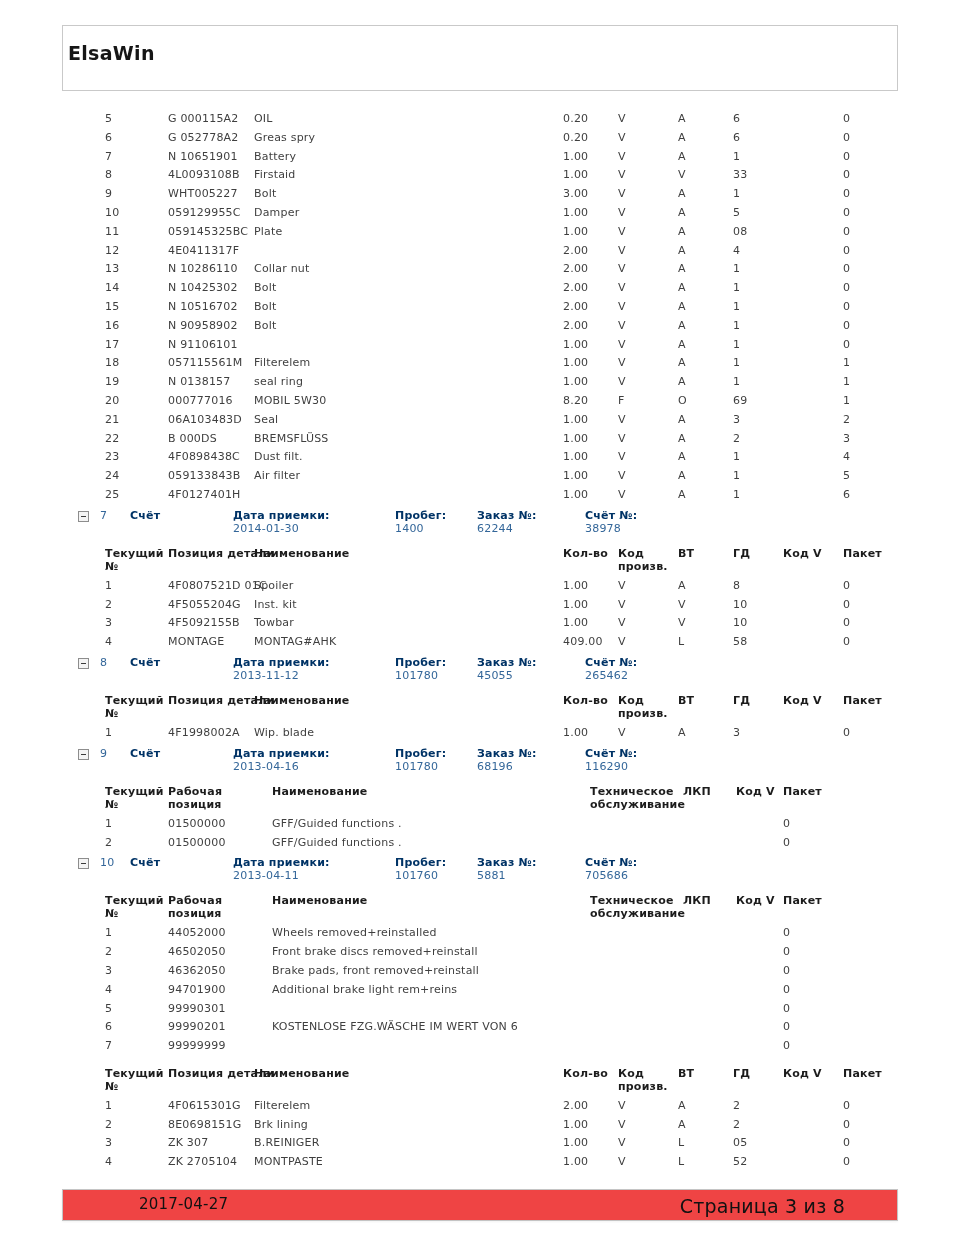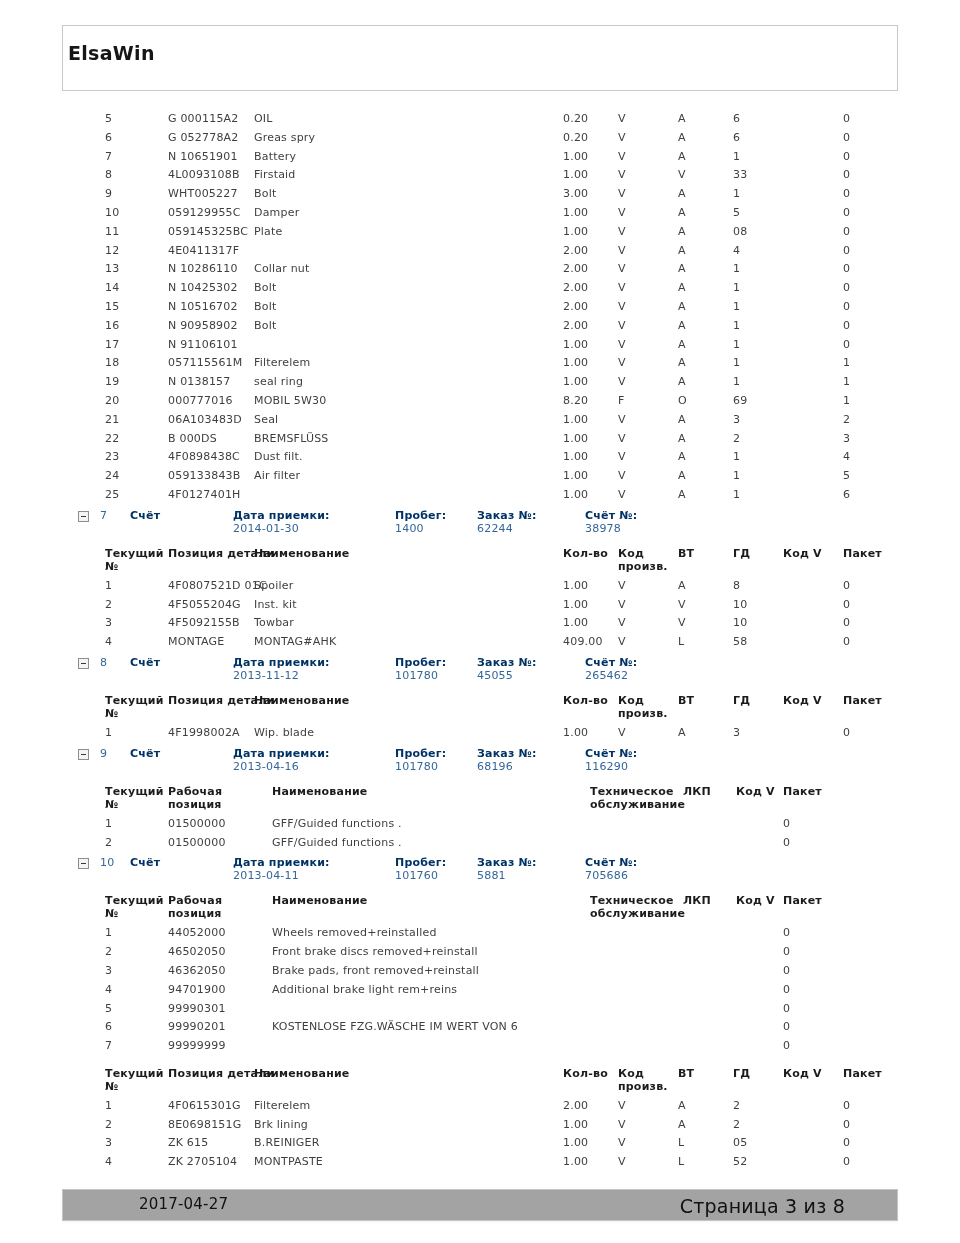--- a/index.html
+++ b/index.html
@@ -46,21 +46,21 @@
   }
   .minus{position:absolute;left:2px;top:4px;width:5px;height:1px;background:#3a3a3a;}
   .sec-num{position:absolute;left:38px;top:0;color:#336699;line-height:13px;}
   .sec-type{position:absolute;left:68px;top:0;color:#003366;font-weight:bold;line-height:13px;}
   .sec-field{position:absolute;top:0;line-height:13px;}
   .lbl{color:#003366;font-weight:bold;white-space:nowrap;}
   .val{color:#336699;white-space:nowrap;}
   
   .footer-box{
     position:absolute;left:62px;top:1189px;width:834px;height:30px;
-    border:1px solid #c4c4c4;background:#a3a3a3;box-shadow:0 1px 2px rgba(0,0,0,0.05);
+    border:1px solid #c4c4c4;background:#ef4444;box-shadow:0 1px 2px rgba(0,0,0,0.05);
   }
   .footer-date{position:absolute;left:76px;top:5px;font-size:15px;color:#111;letter-spacing:0.2px;}
   .footer-page{position:absolute;right:52px;top:5px;font-size:19px;color:#111;letter-spacing:0.2px;}
 </style>
 </head>
 <body>
 
 <div class="page">
 
   <div class="app-box">
@@ -557,21 +557,21 @@
             <div class="cell dcell col-part">8E0698151G</div>
             <div class="cell dcell col-name">Brk lining</div>
             <div class="cell dcell col-qty">1.00</div>
             <div class="cell dcell col-code">V</div>
             <div class="cell dcell col-vt">A</div>
             <div class="cell dcell col-gd">2</div>
             <div class="cell dcell col-paket">0</div>
           </div>
           <div class="prow">
             <div class="cell dcell col-num">3</div>
-            <div class="cell dcell col-part">ZK 615</div>
+            <div class="cell dcell col-part">ZK 307</div>
             <div class="cell dcell col-name">B.REINIGER</div>
             <div class="cell dcell col-qty">1.00</div>
             <div class="cell dcell col-code">V</div>
             <div class="cell dcell col-vt">L</div>
             <div class="cell dcell col-gd">05</div>
             <div class="cell dcell col-paket">0</div>
           </div>
           <div class="prow">
             <div class="cell dcell col-num">4</div>
             <div class="cell dcell col-part">ZK 2705104</div>

